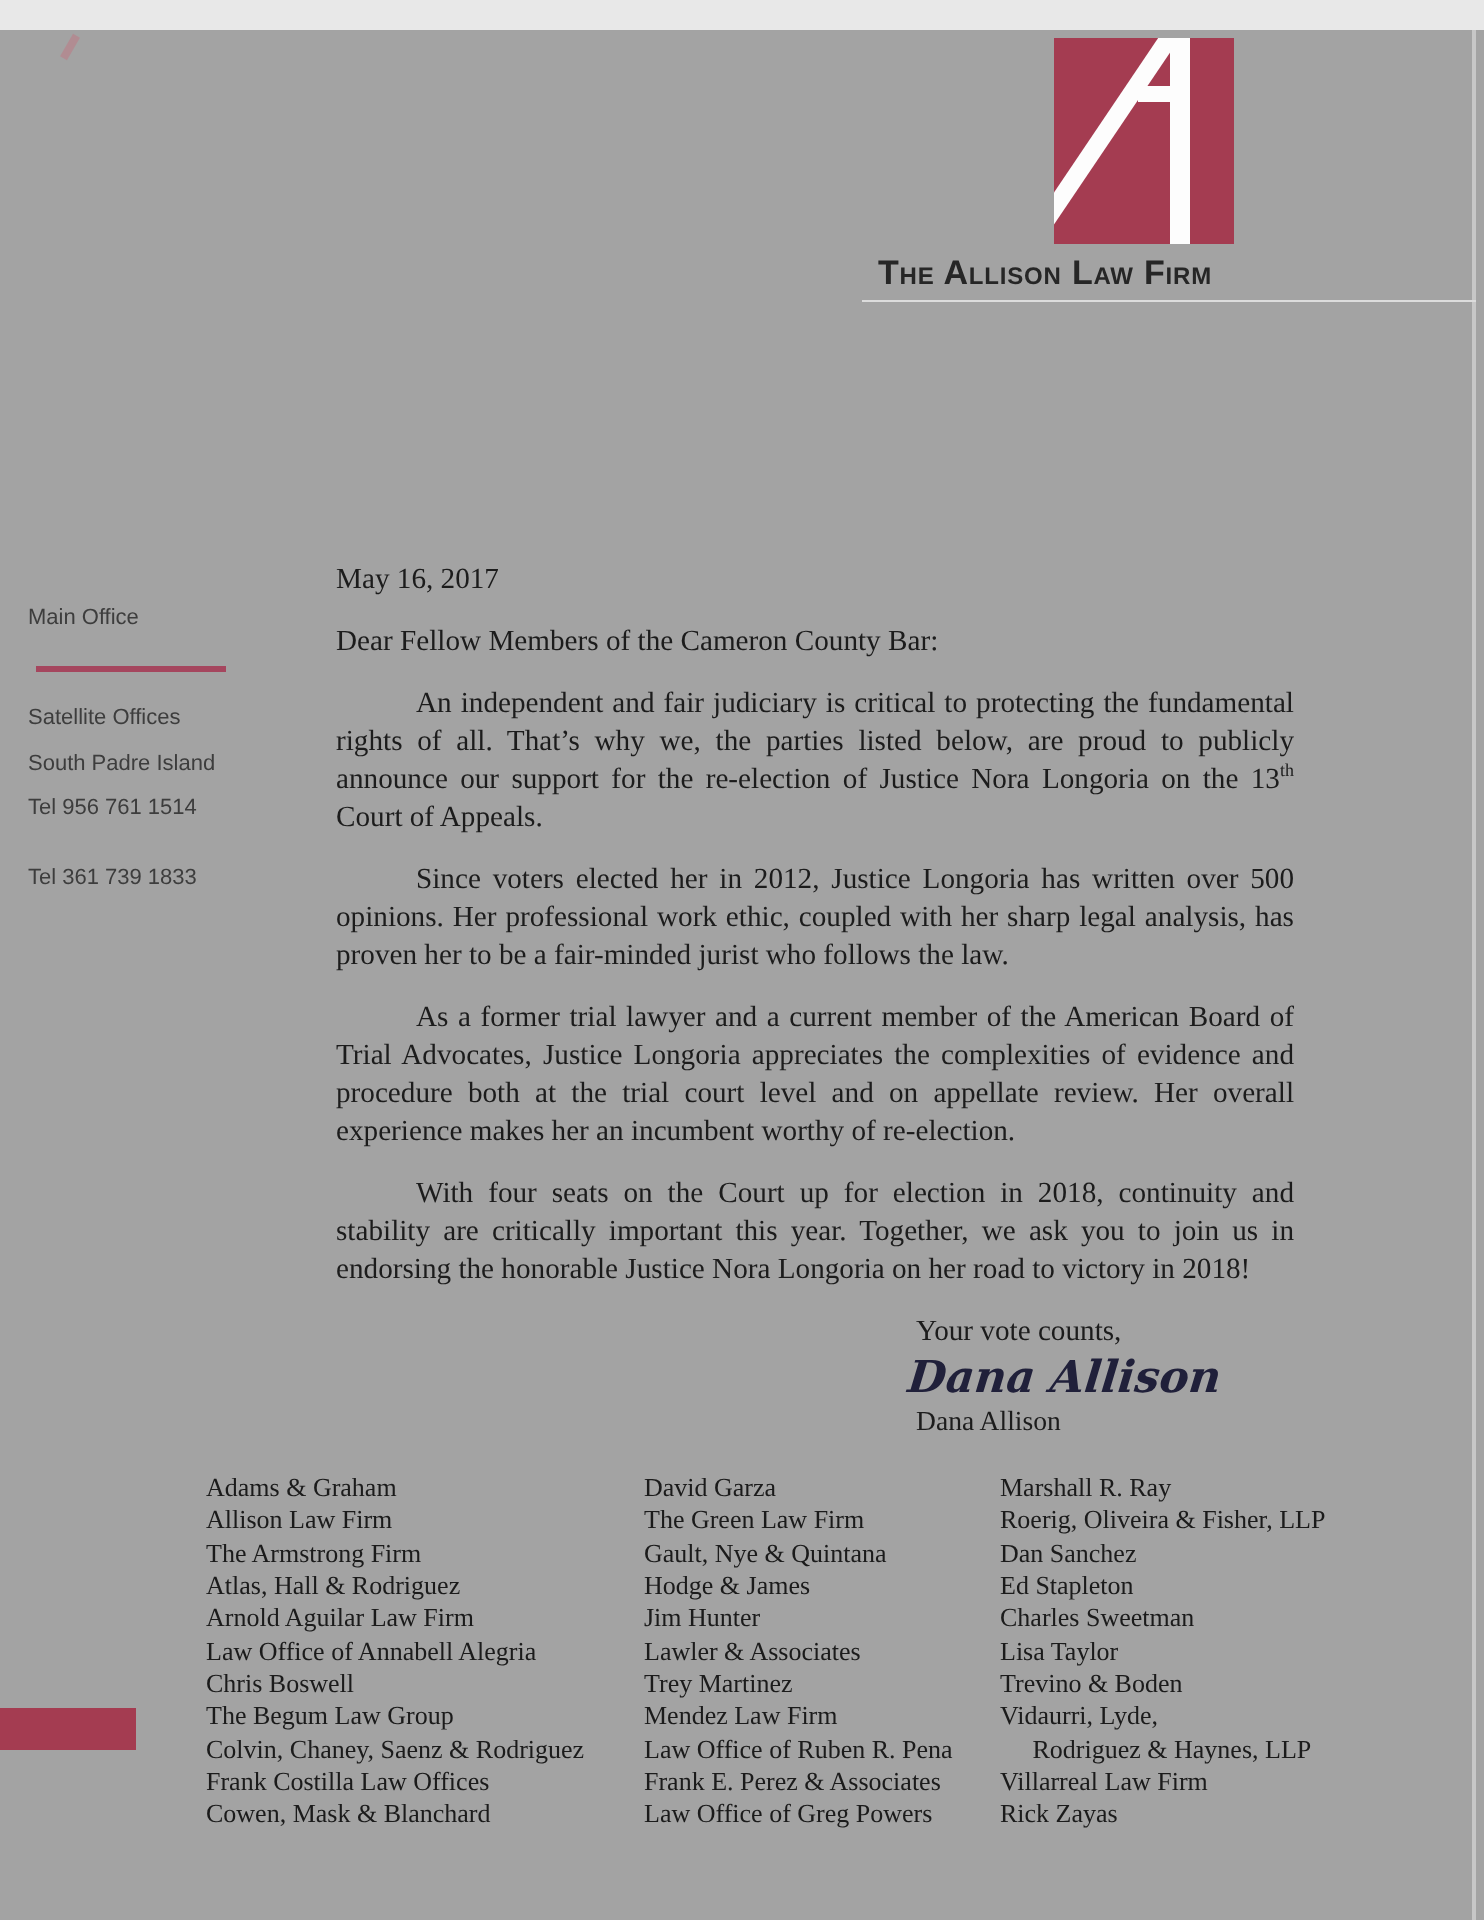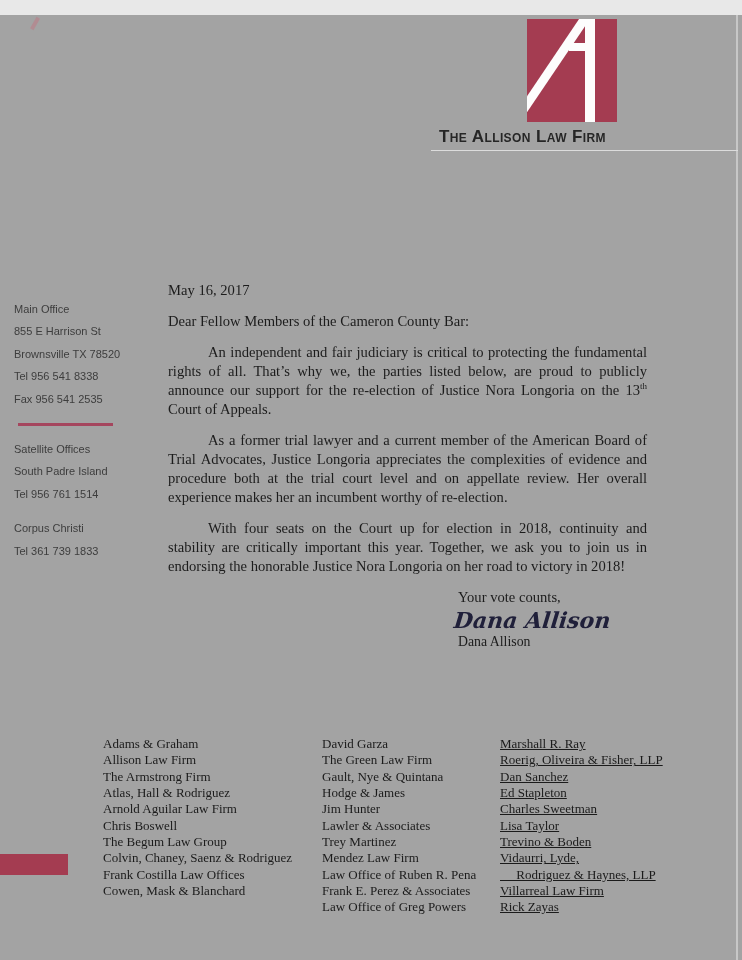--- a/index.html
+++ b/index.html
@@ -48,21 +48,21 @@
     margin:4px 0 0 285px;
     font-family:"DejaVu Serif", serif; font-style:italic; font-weight:bold;
     font-size:22px; color:#20203a; transform:skewX(-6deg); transform-origin:left bottom; width:160px;
   }
   .sig-typed { margin:2px 0 0 290px; font-size:13.8px; }
 
   
   .endorsers { position:absolute; top:721px; font-size:13px; color:#1b1b1b; }
   .endorsers ul { list-style:none; }
   .endorsers li { line-height:16.35px; white-space:pre; }
-  .col1 { left:103px; } .col2 { left:322px; } .col3 { left:500px;text-decoration:underline; }
+  .col1 { left:103px; } .col2 { left:322px; } .col3 { left:500px; }
 </style>
 </head>
 <body>
 
 <div class="page">
 
   <div class="pen-mark"></div>
   <div class="edge-right"></div>
   <div class="edge-bottom"></div>
   <div class="corner-tab accent-bg" style="background: rgb(164, 60, 81);"></div>
@@ -70,56 +70,51 @@
   <div class="logo accent-bg" style="background: rgb(164, 60, 81);">
     <div class="diag"></div>
     <div class="cross"></div>
     <div class="vslot"></div>
   </div>
   <div class="firm-name">The Allison Law Firm</div>
   <div class="firm-rule"></div>
 
   <div class="sidebar">
     <div class="line">Main Office</div>
-    <ul>
-        <li>855 E Harrison St</li>
-        <li>Brownsville TX 78520</li>
-        <li>Tel 956 541 8338</li>
-        <li>Fax 956 541 2535</li>
-      </ul>
     <div class="divider"></div>
     <div class="line">Satellite Offices</div>
     <ul>
         <li>South Padre Island</li>
         <li>Tel 956 761 1514</li>
       </ul>
     <ul class="gap-top">
-        <li>Corpus Christi</li>
         <li>Tel 361 739 1833</li>
       </ul>
   </div>
 
   <div class="letter">
     <div class="date">May 16, 2017</div>
     <div class="salutation">Dear Fellow Members of the Cameron County Bar:</div>
     <p class="body-para"><span>An independent and fair judiciary is critical to protecting the fundamental rights of all. That’s why we, the parties listed below, are proud to publicly announce our support for the re-election of Justice Nora Longoria on the 13</span><sup>th</sup><span> Court of Appeals.</span></p>
+    <p class="body-para">Since voters elected her in 2012, Justice Longoria has written over 500 opinions. Her professional work ethic, coupled with her sharp legal analysis, has proven her to be a fair-minded jurist who follows the law.</p>
     <p class="body-para">As a former trial lawyer and a current member of the American Board of Trial Advocates, Justice Longoria appreciates the complexities of evidence and procedure both at the trial court level and on appellate review.  Her overall experience makes her an incumbent worthy of re-election.</p>
     <p class="body-para">With four seats on the Court up for election in 2018, continuity and stability are critically important this year. Together, we ask you to join us in endorsing the honorable Justice Nora Longoria on her road to victory in 2018!</p>
     <div class="closing">Your vote counts,</div>
     <div class="sig-script">Dana Allison</div>
     <div class="sig-typed">Dana Allison</div>
   </div>
 
   <div class="endorsers col1">
     <ul>
         <li>Adams &amp; Graham</li>
         <li>Allison Law Firm</li>
         <li>The Armstrong Firm</li>
         <li>Atlas, Hall &amp; Rodriguez</li>
         <li>Arnold Aguilar Law Firm</li>
+        <li>Law Office of Annabell Alegria</li>
         <li>Chris Boswell</li>
         <li>The Begum Law Group</li>
         <li>Colvin, Chaney, Saenz &amp; Rodriguez</li>
         <li>Frank Costilla Law Offices</li>
         <li>Cowen, Mask &amp; Blanchard</li>
       </ul>
   </div>
   <div class="endorsers col2">
     <ul>
         <li>David Garza</li>

